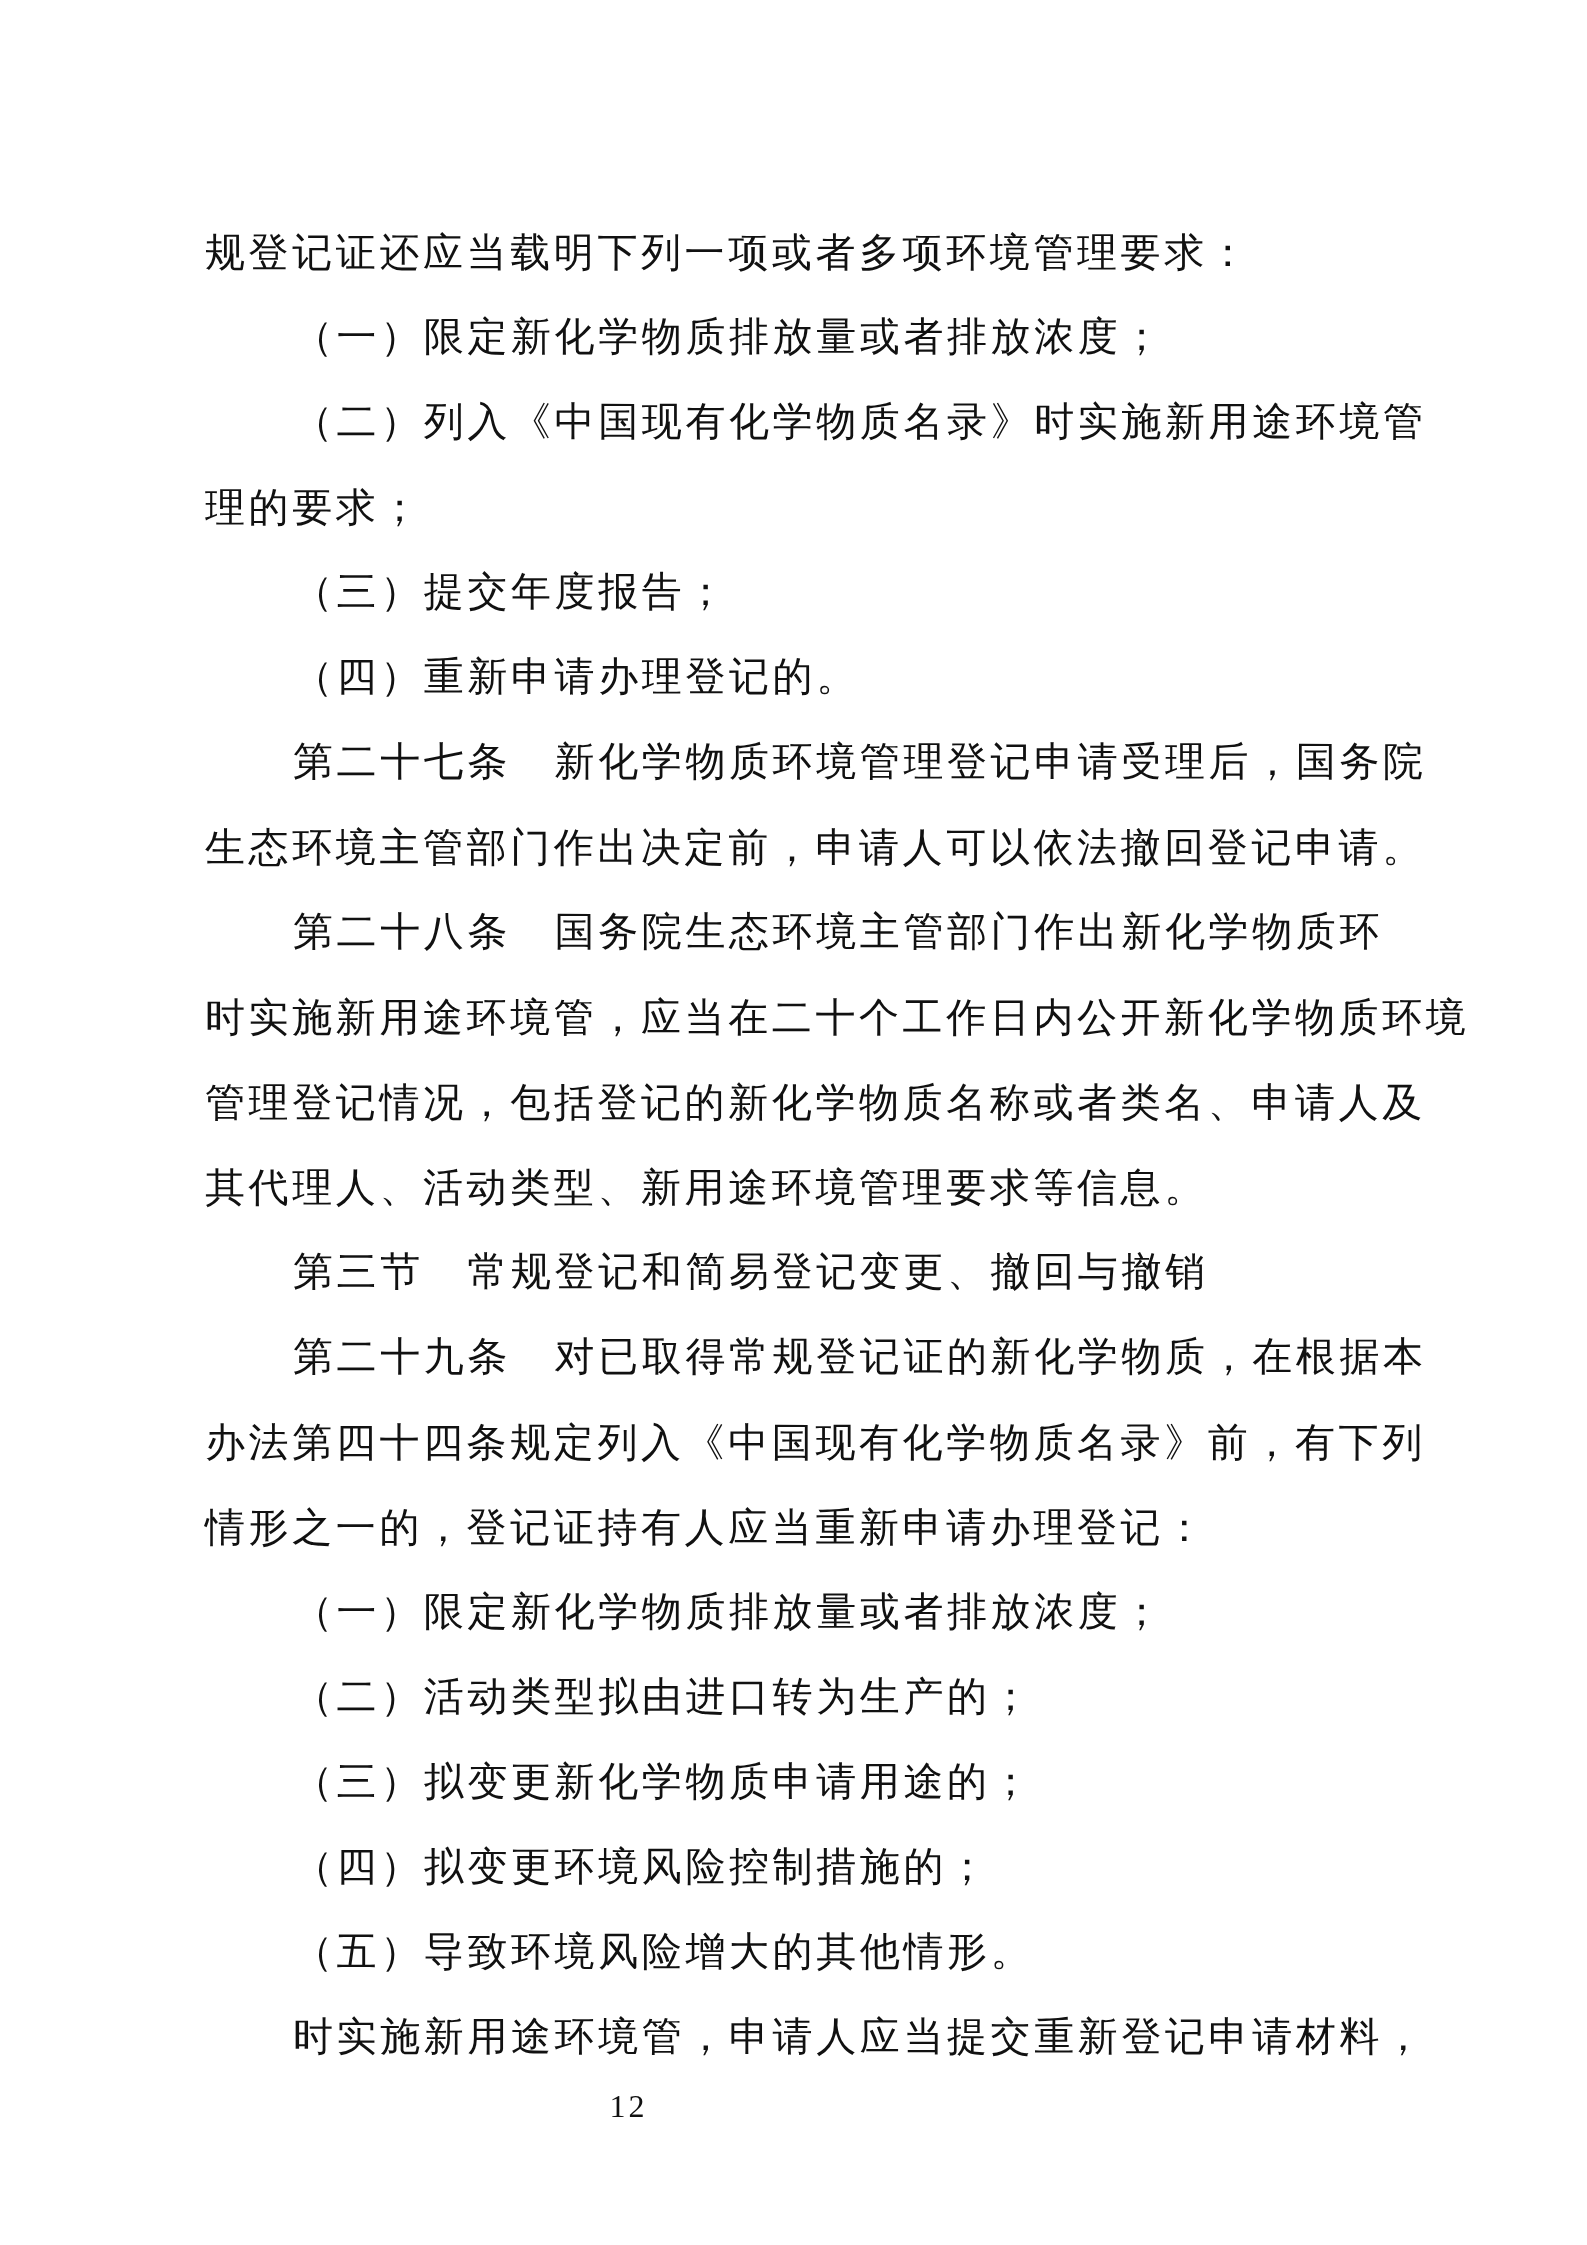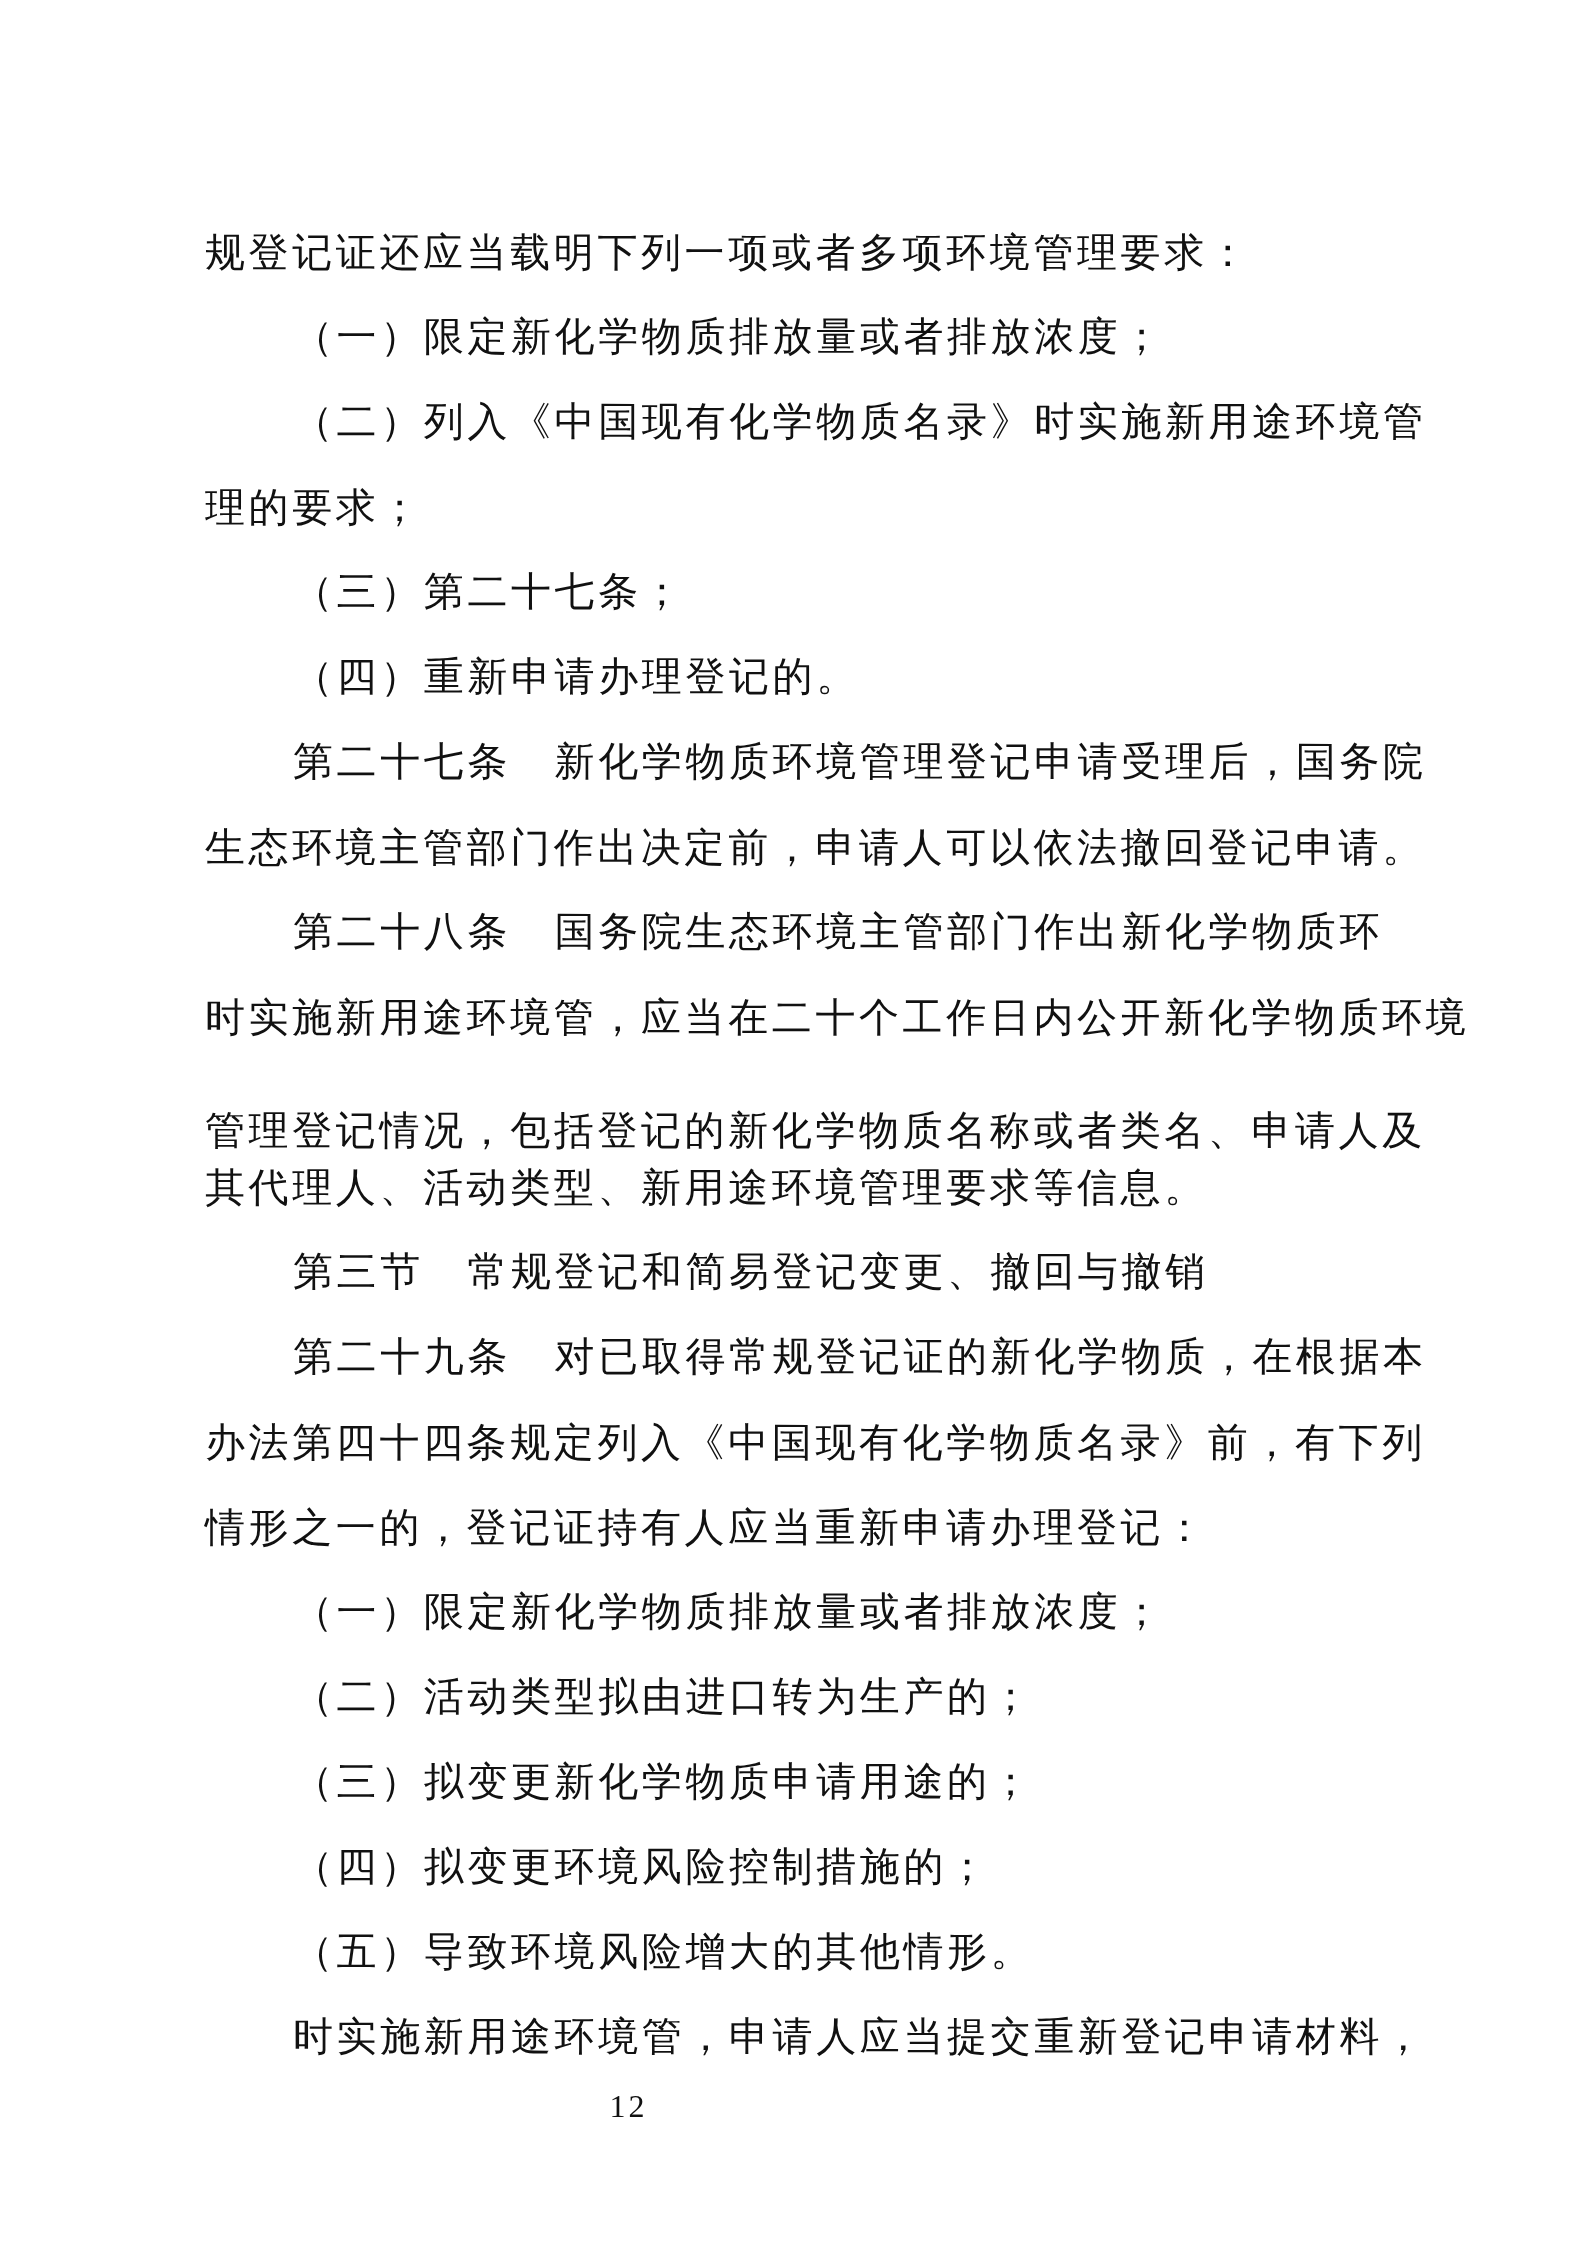--- a/index.html
+++ b/index.html
@@ -58,27 +58,27 @@
   </style>
 </head>
 <body>
 
 <div class="page">
   <div class="body-text">
     <div class="line" style="top:0px">规登记证还应当载明下列一项或者多项环境管理要求：</div>
     <div class="line indent" style="top:85px">（一）限定新化学物质排放量或者排放浓度；</div>
     <div class="line indent" style="top:170px">（二）列入《中国现有化学物质名录》时实施新用途环境管</div>
     <div class="line" style="top:255px">理的要求；</div>
-    <div class="line indent" style="top:340px">（三）第二十七条；</div>
+    <div class="line indent" style="top:340px">（三）提交年度报告；</div>
     <div class="line indent" style="top:425px">（四）重新申请办理登记的。</div>
     <div class="line indent" style="top:510px">第二十七条　新化学物质环境管理登记申请受理后，国务院</div>
     <div class="line" style="top:595px">生态环境主管部门作出决定前，申请人可以依法撤回登记申请。</div>
     <div class="line indent" style="top:680px">第二十八条　国务院生态环境主管部门作出新化学物质环</div>
     <div class="line" style="top:765px">时实施新用途环境管，应当在二十个工作日内公开新化学物质环境</div>
-    <div class="line" style="top:878px">管理登记情况，包括登记的新化学物质名称或者类名、申请人及</div>
+    <div class="line" style="top:850px">管理登记情况，包括登记的新化学物质名称或者类名、申请人及</div>
     <div class="line" style="top:935px">其代理人、活动类型、新用途环境管理要求等信息。</div>
     <div class="line indent" style="top:1020px">第三节　常规登记和简易登记变更、撤回与撤销</div>
     <div class="line indent" style="top:1105px">第二十九条　对已取得常规登记证的新化学物质，在根据本</div>
     <div class="line" style="top:1190px">办法第四十四条规定列入《中国现有化学物质名录》前，有下列</div>
     <div class="line" style="top:1275px">情形之一的，登记证持有人应当重新申请办理登记：</div>
     <div class="line indent" style="top:1360px">（一）限定新化学物质排放量或者排放浓度；</div>
     <div class="line indent" style="top:1445px">（二）活动类型拟由进口转为生产的；</div>
     <div class="line indent" style="top:1530px">（三）拟变更新化学物质申请用途的；</div>
     <div class="line indent" style="top:1615px">（四）拟变更环境风险控制措施的；</div>
     <div class="line indent" style="top:1700px">（五）导致环境风险增大的其他情形。</div>

